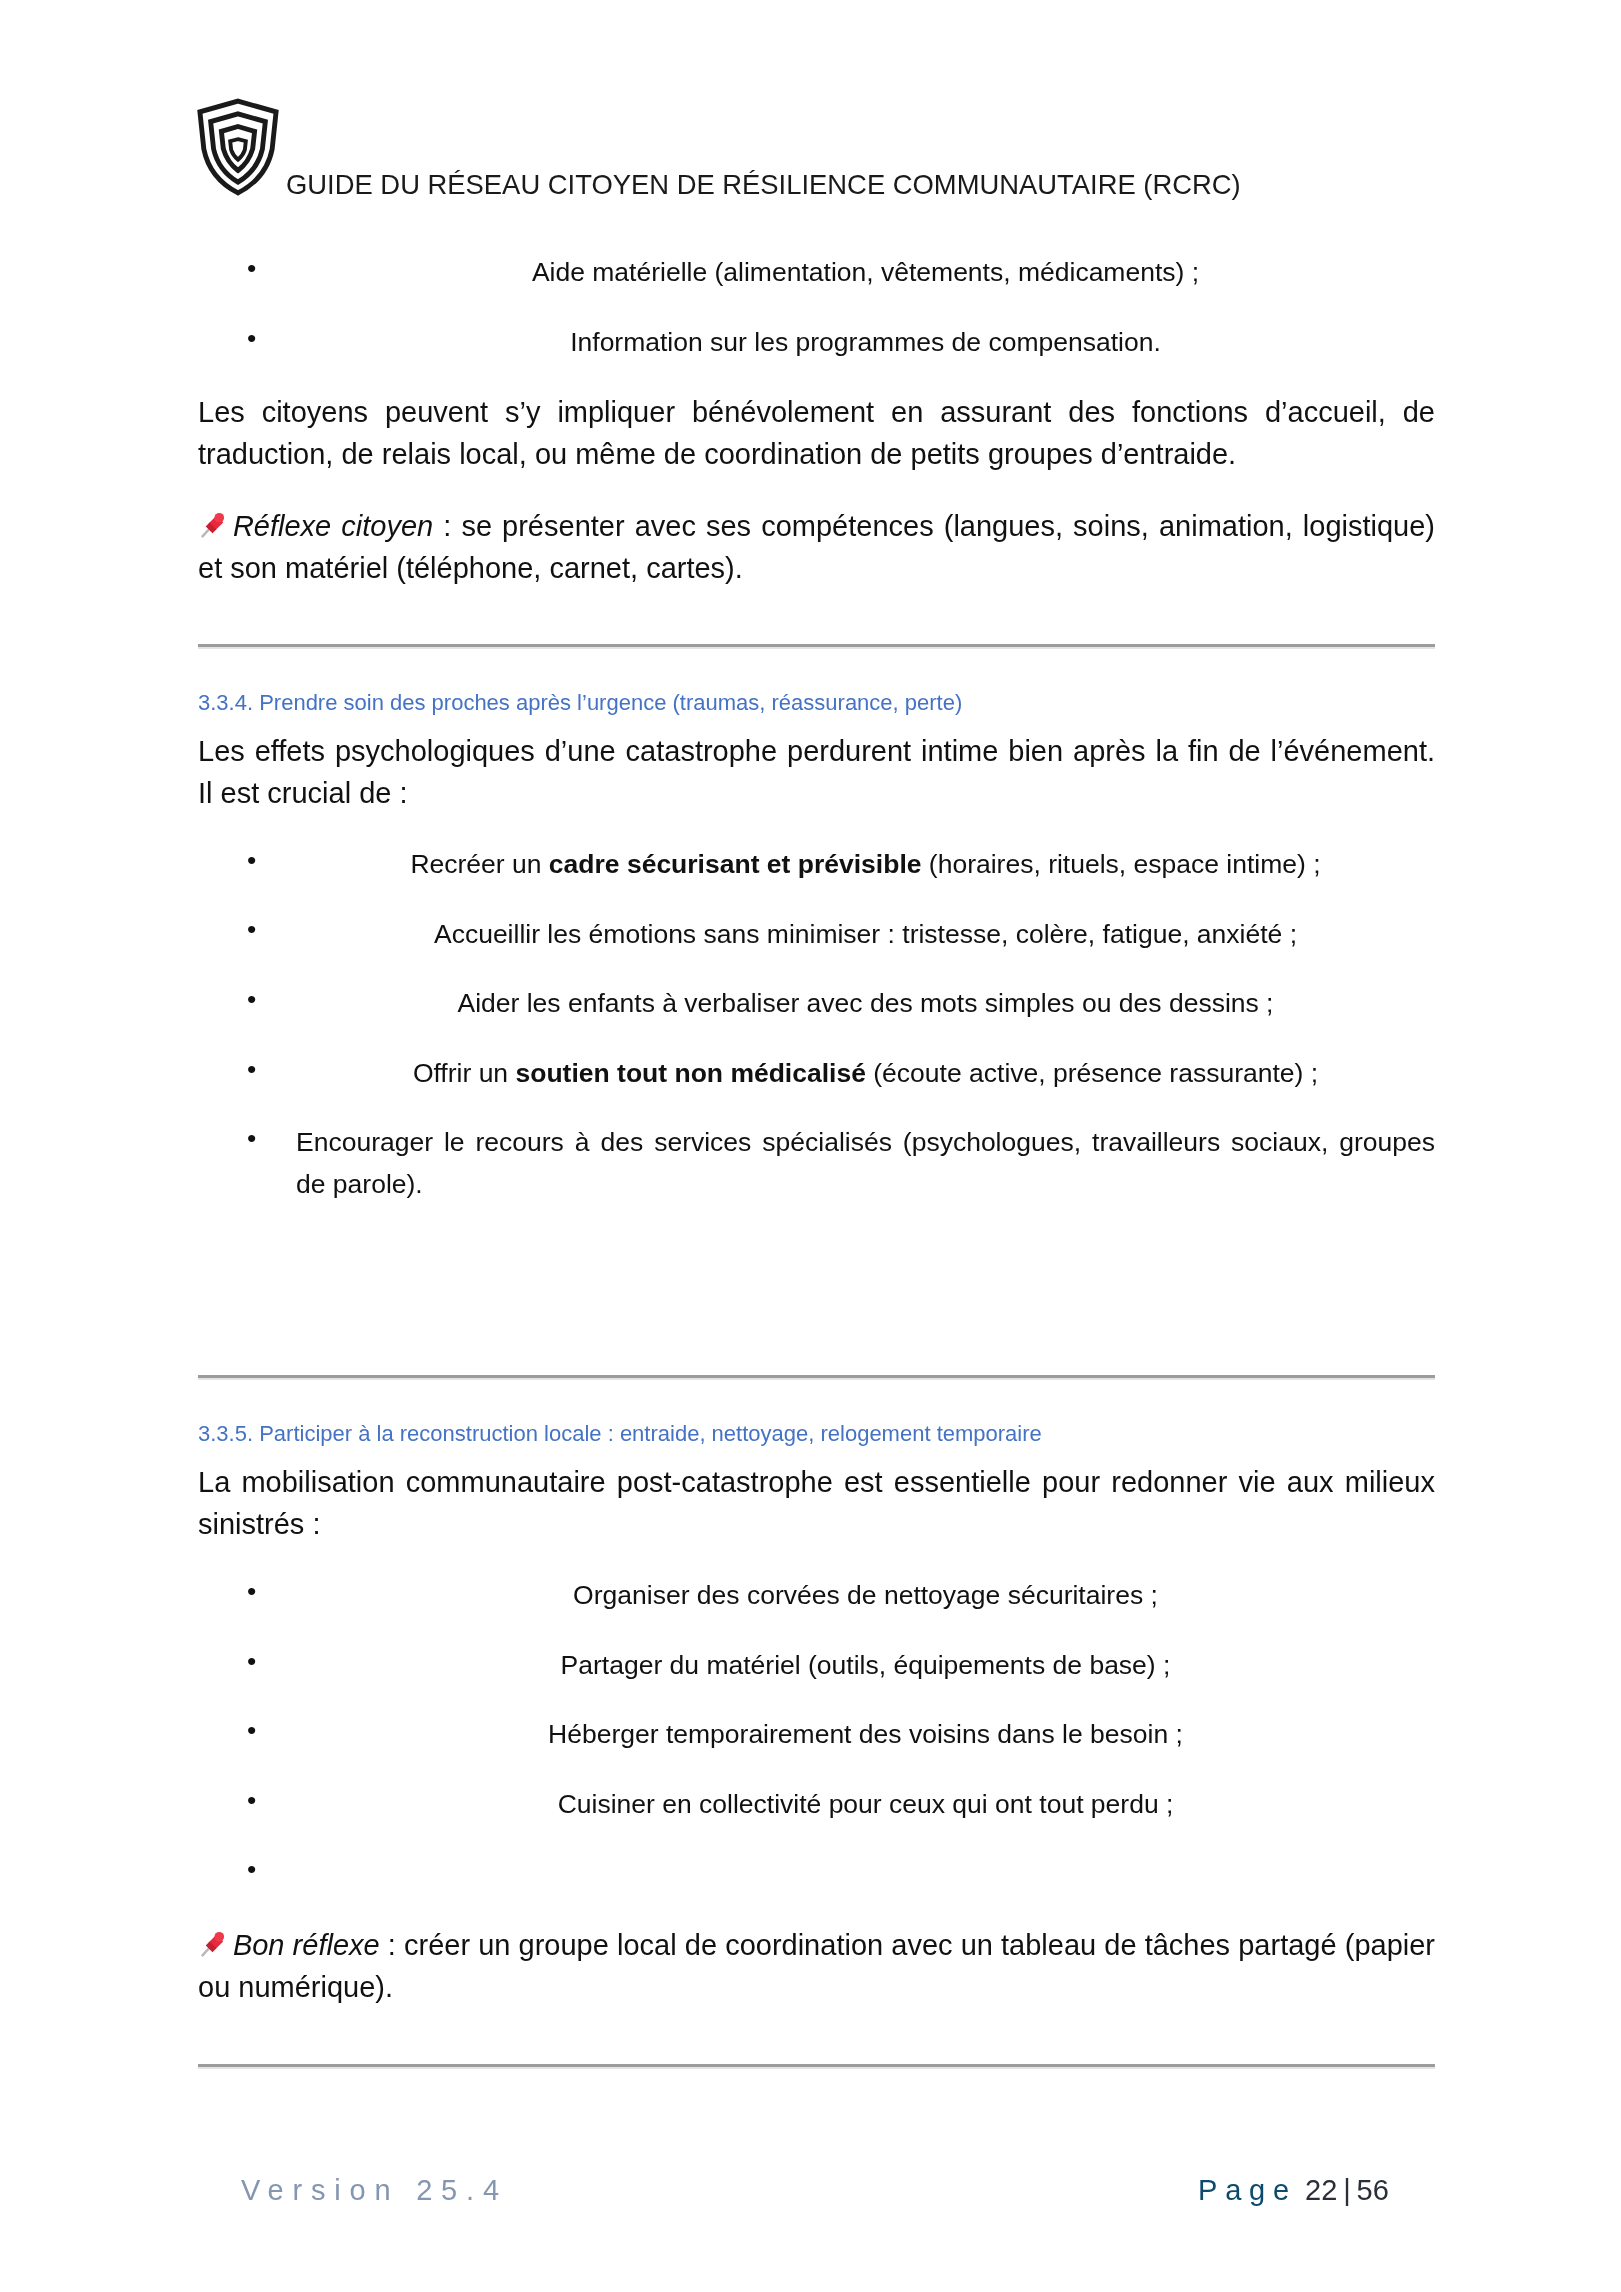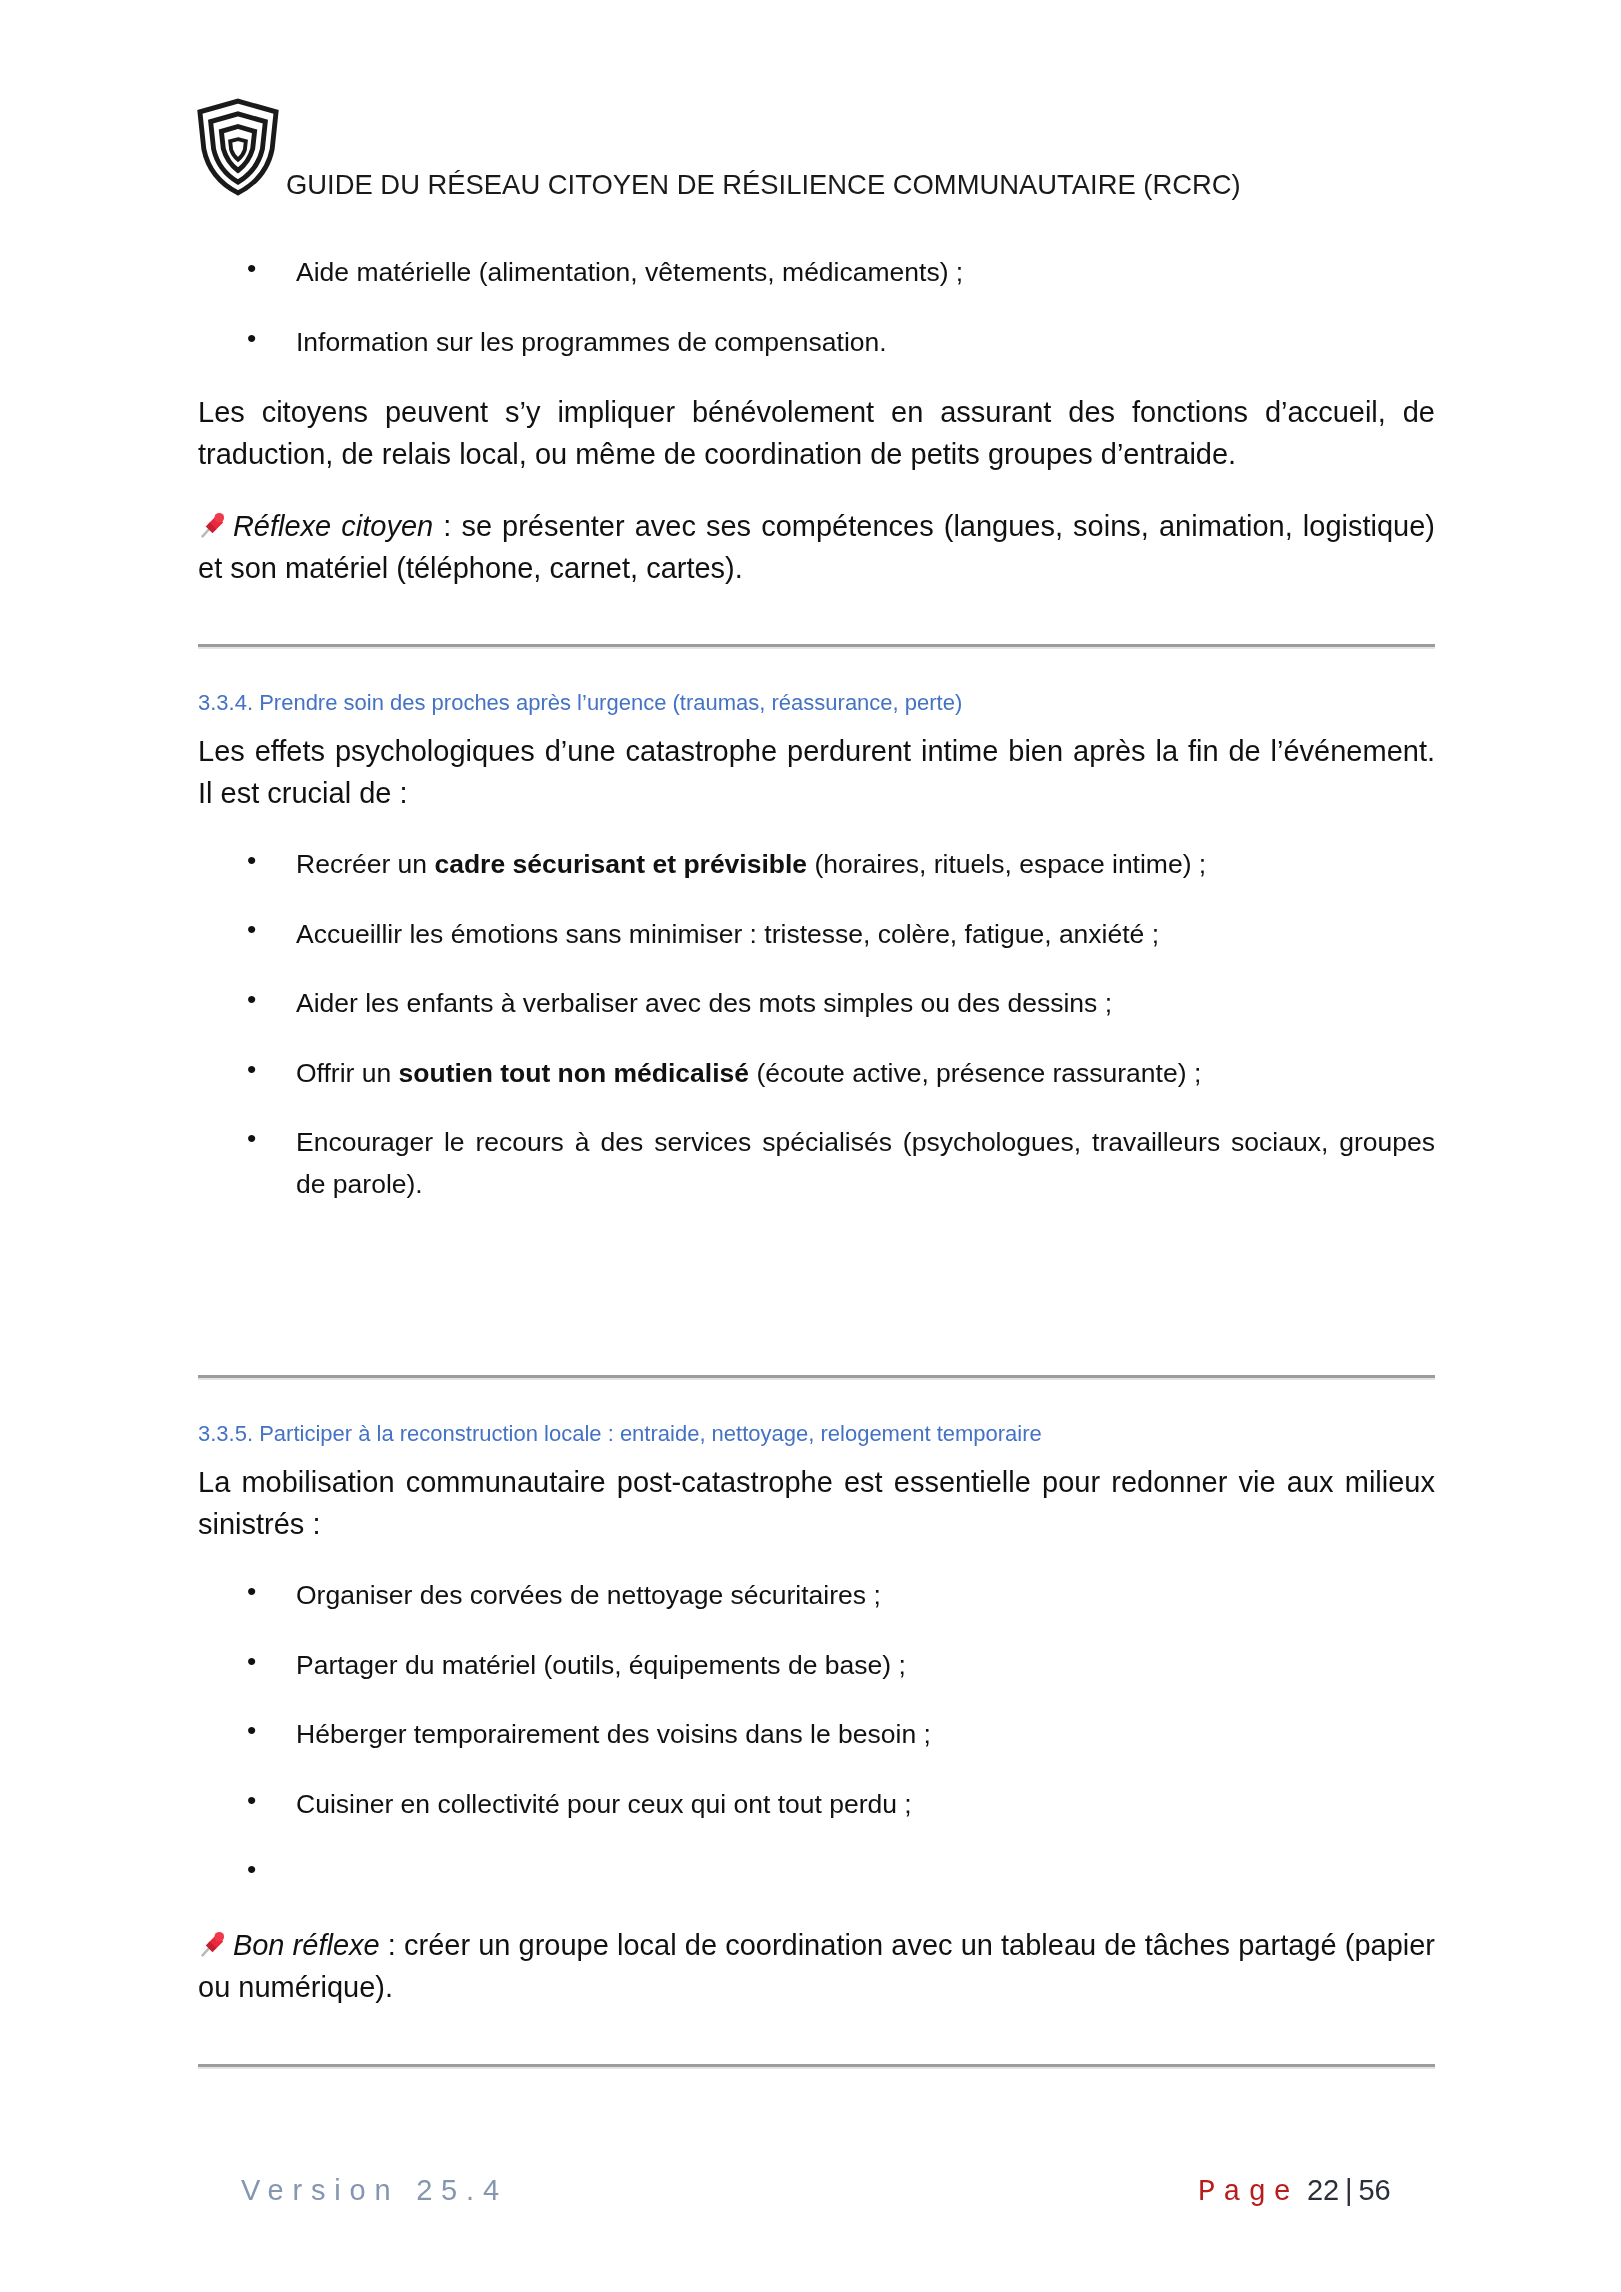--- a/index.html
+++ b/index.html
@@ -4,31 +4,31 @@
 <style>
   html, body { margin: 0; padding: 0; background: #ffffff; }
   body { width: 1621px; height: 2293px; position: relative; overflow: hidden;
          font-family: "Liberation Sans", "DejaVu Sans", sans-serif; color: #111; }
   .page { position: absolute; left: 0; top: 0; width: 1621px; height: 2293px; }
   .logo { position: absolute; left: 196px; top: 98px; width: 84px; height: 98px; }
   .header-title { position: absolute; left: 280px; top: 169px; font-size: 27.4px; letter-spacing: 0px;
                   color: #1a1a1a; white-space: nowrap; margin-left: 6px; }
   .content { position: absolute; left: 198px; width: 1237px; font-size: 29px; line-height: 42px; }
   .bullet { position: absolute; left: 247px; font-size: 26.5px; }
-  .bullet-text { position: absolute; left: 296px; width: 1139px; font-size: 26.5px; line-height: 42px; }
+  .bullet-text { position: absolute; left: 296px; width: 1139px; font-size: 26.5px; line-height: 42px; text-align: center; }
   .just { text-align: justify; }
   .heading { position: absolute; left: 198px; font-size: 22px; color: #4472c4; white-space: nowrap; }
   .rule { position: absolute; left: 198px; width: 1237px; height: 2.9px; background: #9c9c9c;
           border-bottom: 2px solid #e4e4e4; }
   .pin { display: inline-block; width: 29px; height: 29px; vertical-align: -3.9px; margin-right: 5.9px; }
   em { font-style: italic; }
   b { font-weight: bold; }
   .footer-version { position: absolute; left: 241px; top: 2174px; font-size: 29px; letter-spacing: 8.8px; color: #8496b0; }
   .footer-page { position: absolute; left: 1198px; top: 2174px; font-size: 29px; white-space: nowrap; }
-  .footer-page .lbl { letter-spacing: 7.8px; color: #b91c1c; font-family: Liberation Mono, monospace; }
+  .footer-page .lbl { letter-spacing: 7.8px; color: #0c4a6e; }
   .footer-page .num { color: #2b2f3a; }
   .footer-page .sep { color: #2b2f3a; margin: 0 5.9px; }
 </style>
 </head>
 <body>
 
 <div class="page">
 
   <svg class="logo" viewBox="0 0 86 100">
     <path d="M43 3 L82 14 L78 52 Q72 82 43 97 Q14 82 8 52 L4 14 Z" fill="none" stroke="#1a1a1a" stroke-width="5"></path>

